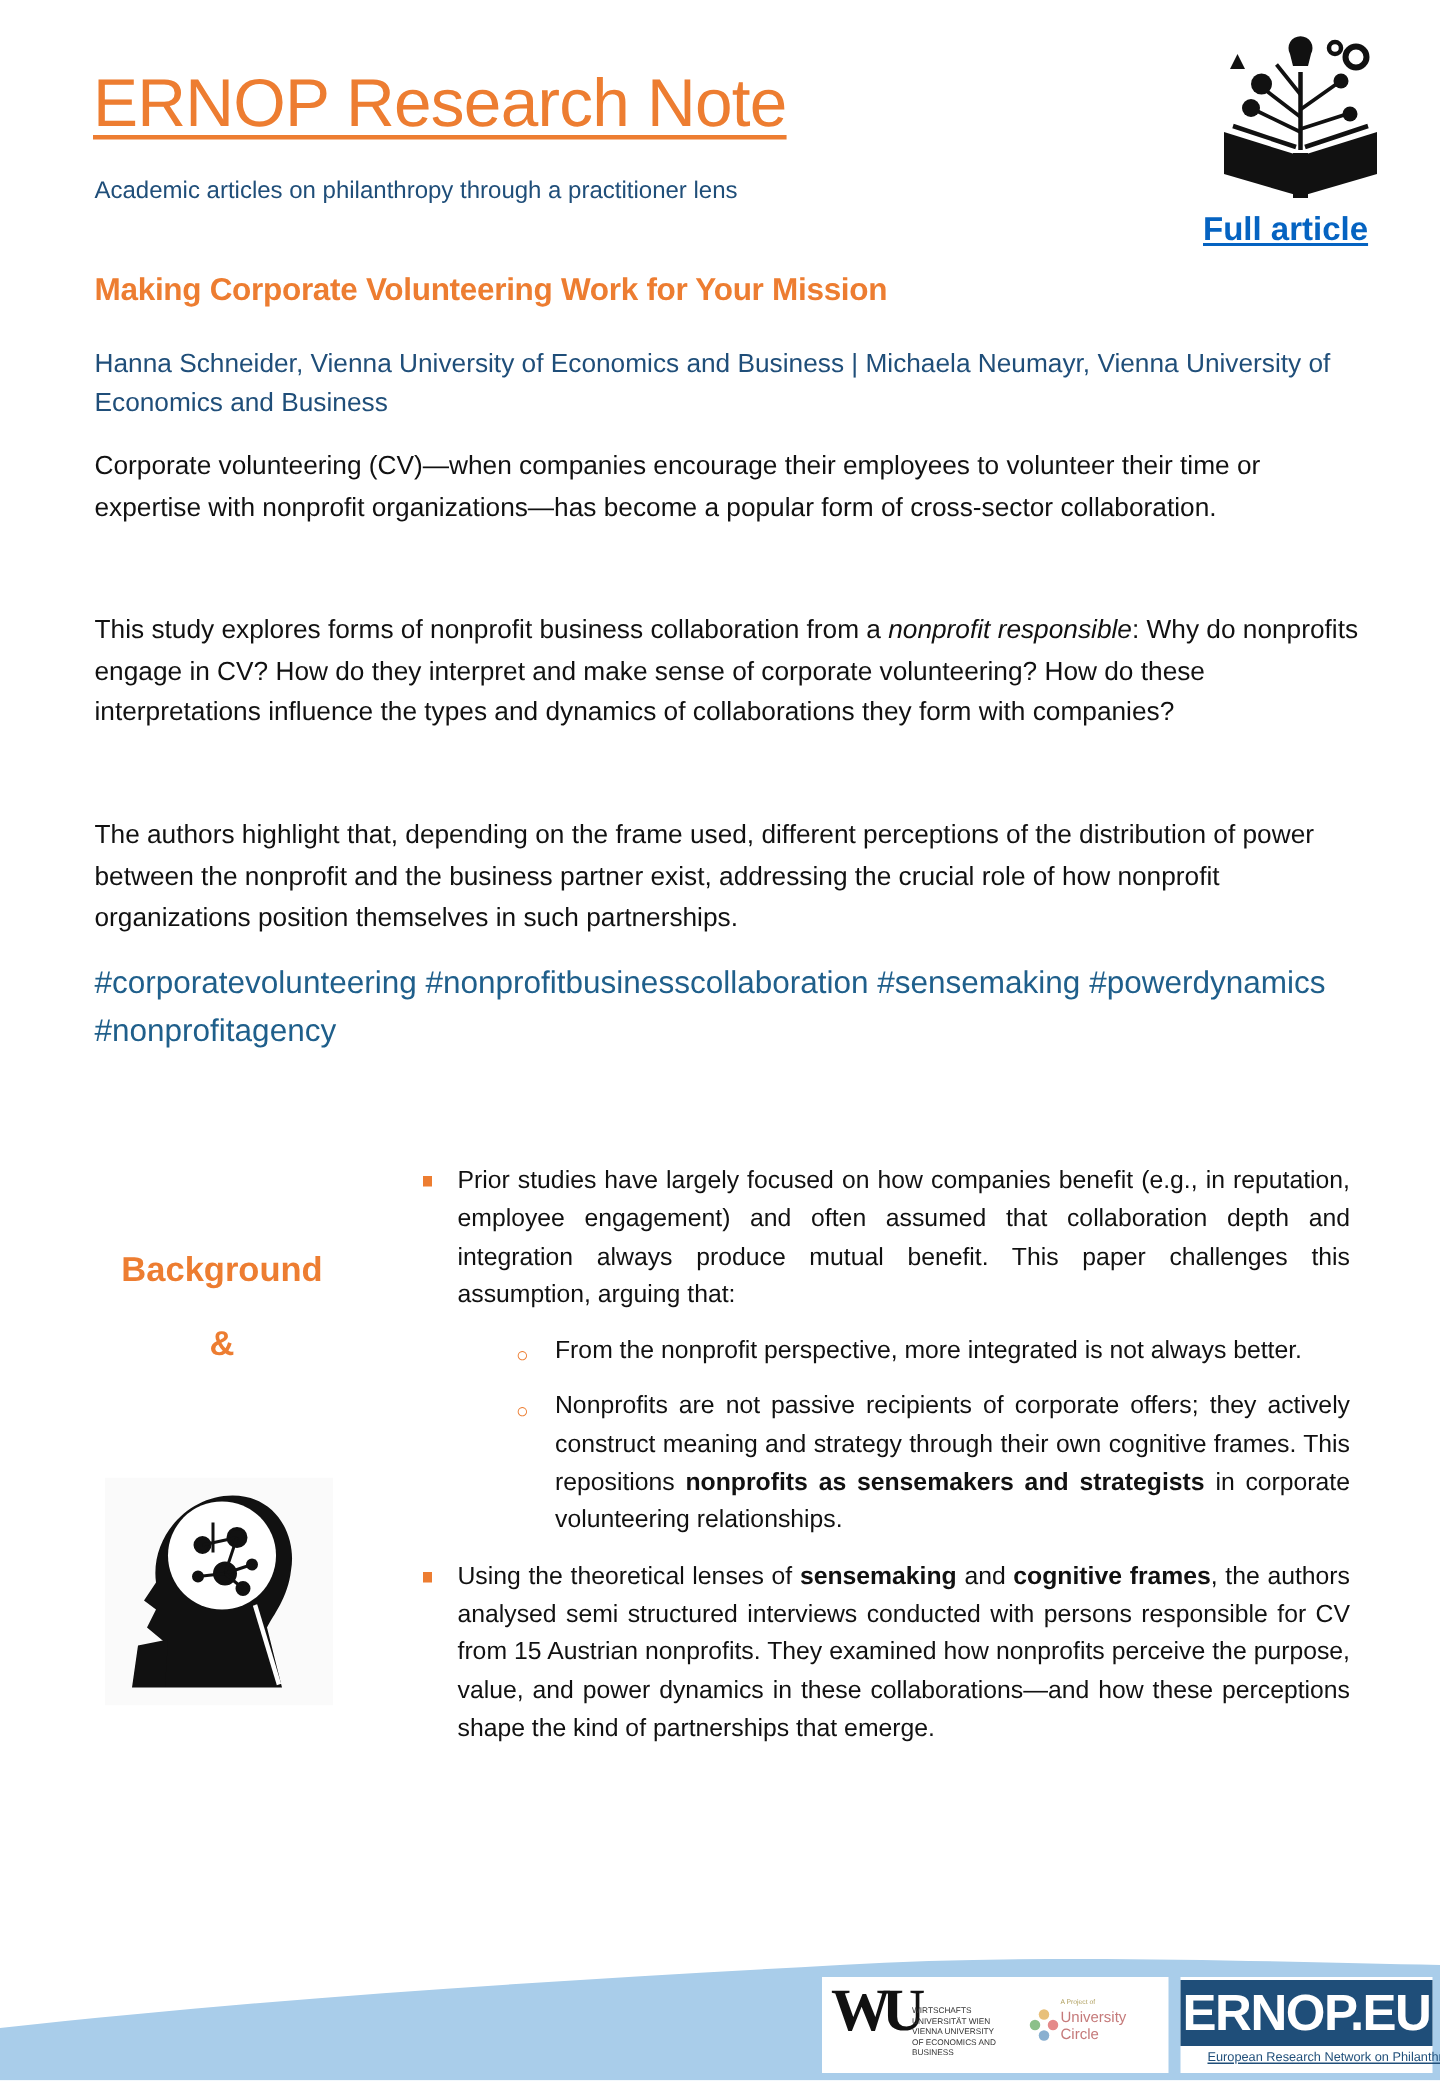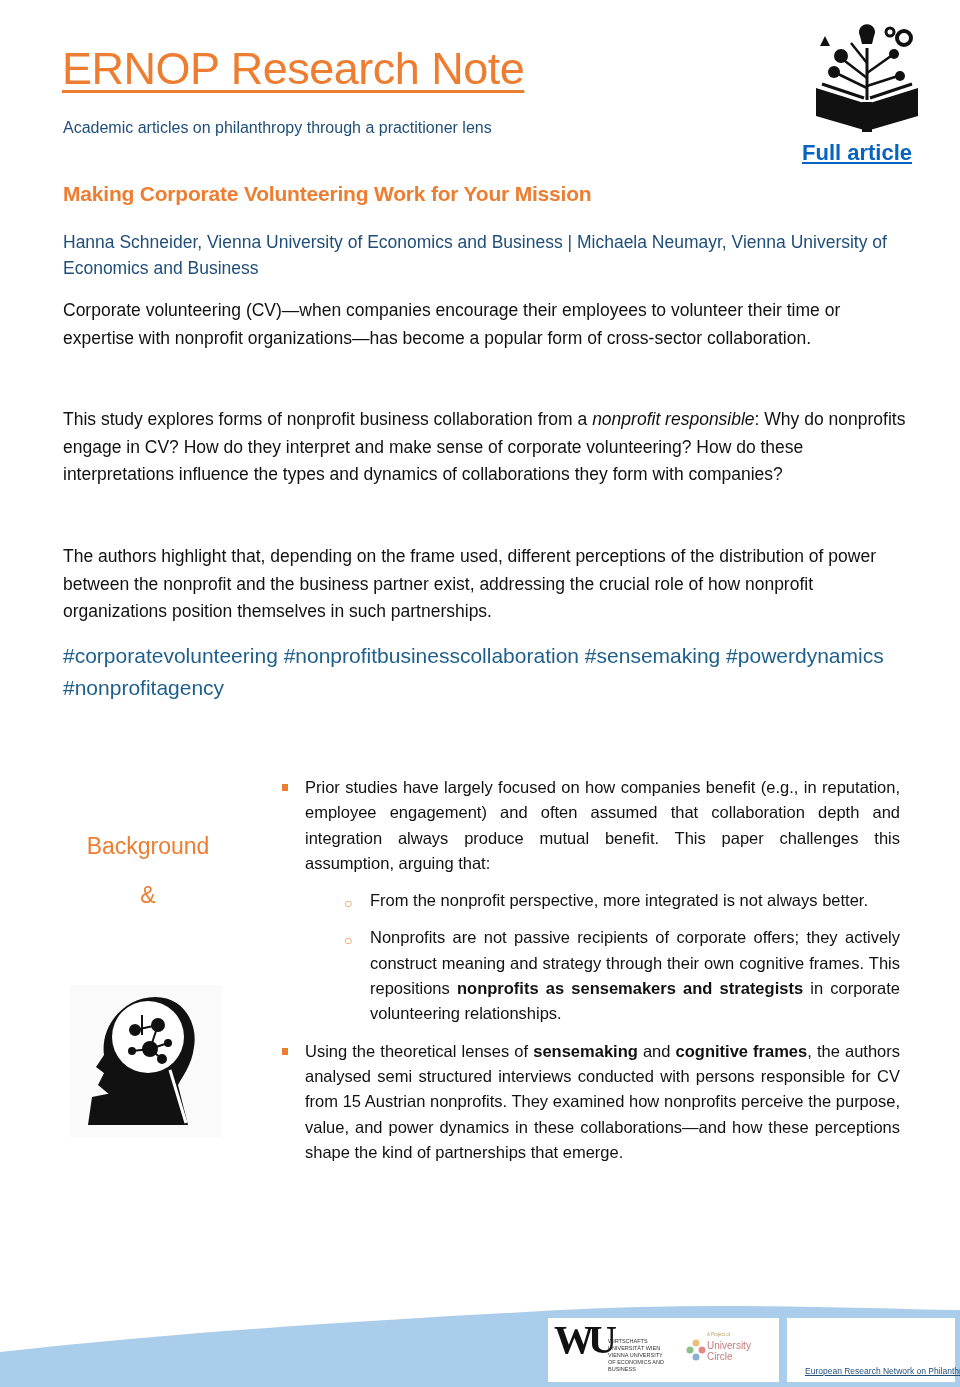--- a/index.html
+++ b/index.html
@@ -39,21 +39,21 @@
   }
   .p1 { top: 297px; }
   .p2 { top: 406px; }
   .p3 { top: 543px; }
   .hashtags {
     position: absolute; left: 63px; top: 640px; width: 845px;
     font-size: 21px; line-height: 32px; color: #1f5f8b; margin: 0;
   }
   .section-heading {
     position: absolute; left: 60px; top: 822px; width: 176px; text-align: center;
-    font-size: 23px; font-weight: normal; color: #ed7d31; line-height: 49px; margin: 0;
+    font-size: 23px; font-weight: bold; color: #ed7d31; line-height: 49px; margin: 0;
   }
   .head-icon { position: absolute; left: 70px; top: 985px; width: 152px; height: 152px; }
   .bullets { position: absolute; left: 282px; top: 775px; width: 618px; }
   .bullet {
     position: relative; padding-left: 23px;
     font-size: 16.5px; line-height: 25.3px; text-align: justify; color: #111;
   }
   .bullet .mk {
     position: absolute; left: 0; top: 9px; width: 6px; height: 7px; background: #ed7d31;
   }
@@ -173,14 +173,15 @@
   <svg style="position:absolute;left:4px;top:20px" width="22" height="24">
     <circle cx="11" cy="5" r="3.5" fill="#e8c07a"></circle>
       <circle cx="5" cy="12" r="3.5" fill="#8cc08a"></circle>
     <circle cx="17" cy="12" r="3.5" fill="#e58a8a"></circle>
       <circle cx="11" cy="19" r="3.5" fill="#8ab0d0"></circle>
   </svg>
   <div class="wb-tag">A Project of</div>
   <div class="wb-text">University Circle</div>
 </div>
 <div class="logo-box ern">
+  <div class="ern-top">ERNOP.EU</div>
   <div class="ern-bot">European Research Network on Philanthropy</div>
 </div>
 
 </body></html>

